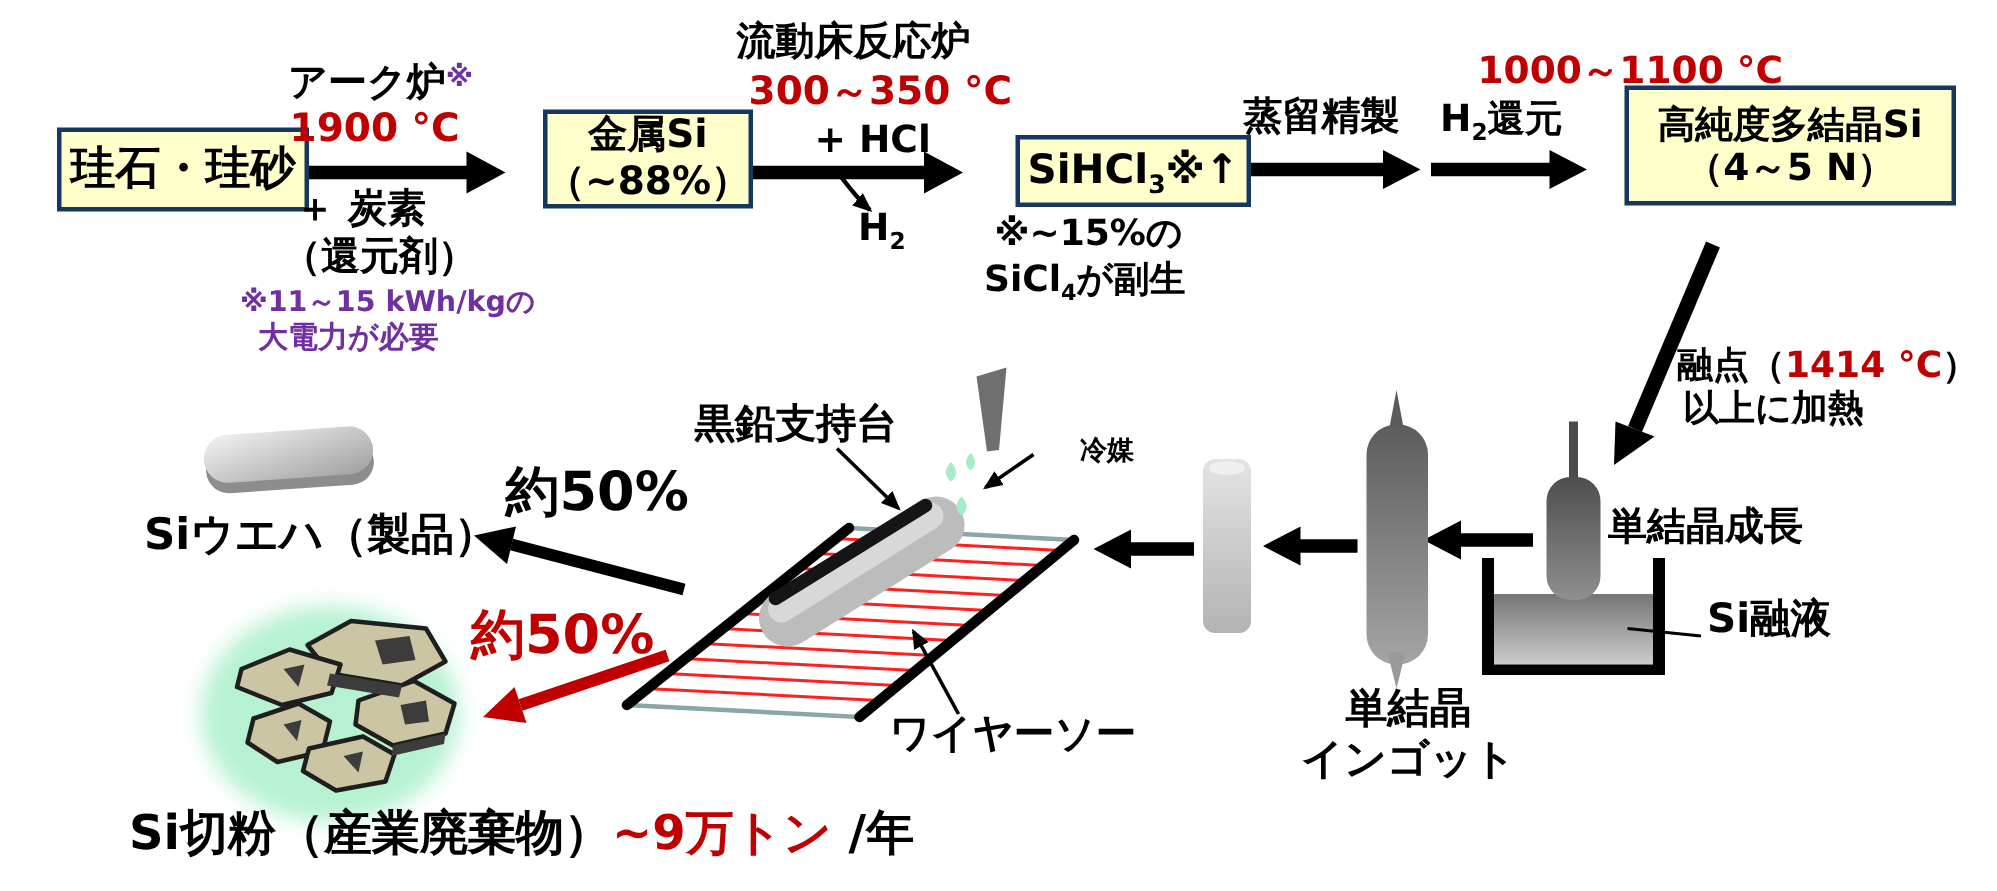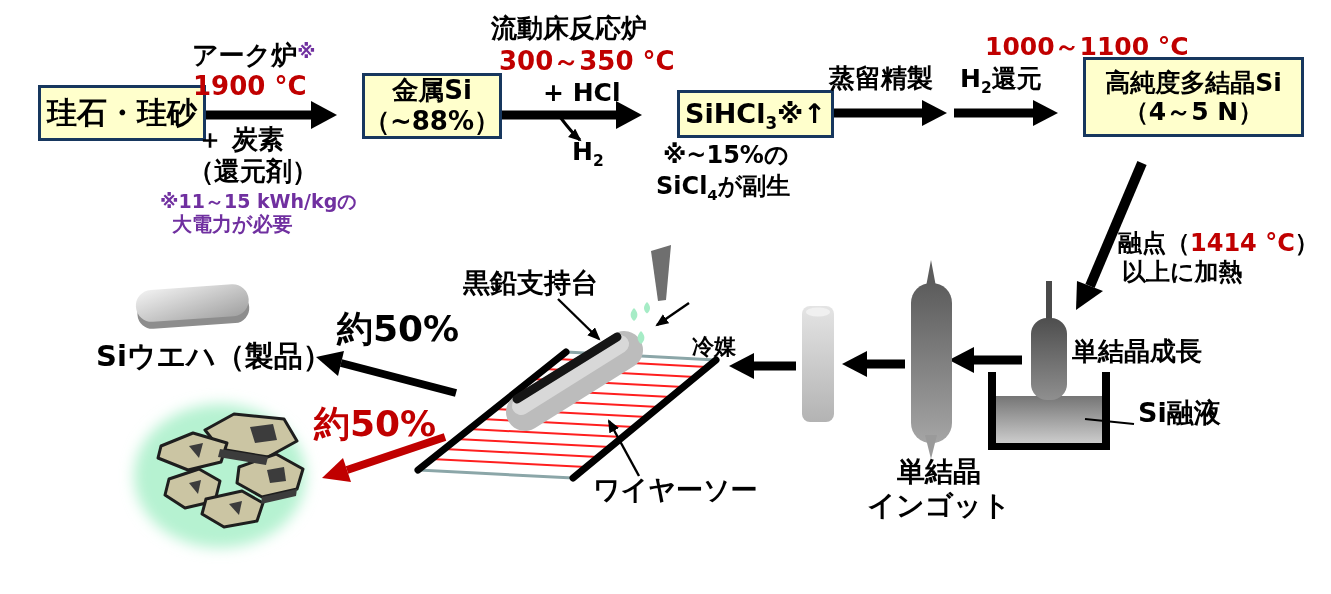--- a/index.html
+++ b/index.html
@@ -227,20 +227,21 @@
   <div class="lbl" style="left:1118px;top:230px;font-size:24px;"><span>融点（</span><span class="red">1414 °C</span><span>）</span></div>
   <div class="lbl" style="left:1122px;top:259px;font-size:24px;">以上に加熱</div>
 
   <div class="lbl" style="left:1072px;top:337px;font-size:26px;">単結晶成長</div>
   <div class="lbl" style="left:1138px;top:398px;font-size:27px;">Si融液</div>
   <div class="lbl ctr" style="left:853px;top:455px;width:172px;font-size:28px;line-height:1.22;">
     <span>単結晶</span><br><span>インゴット</span>
   </div>
 
   <div class="lbl" style="left:463px;top:268px;font-size:27px;">黒鉛支持台</div>
-  <div class="lbl" style="left:692px;top:291px;font-size:22px;margin-top:44px;">冷媒</div>
+  <div class="lbl" style="left:720px;top:291px;font-size:18px;">冷媒</div>
   <div class="lbl" style="left:593px;top:475px;font-size:27px;">ワイヤーソー</div>
 
   <div class="lbl" style="left:96px;top:340px;font-size:29px;">Siウエハ（製品）</div>
   <div class="lbl" style="left:337px;top:309px;font-size:36px;">約50%</div>
   <div class="lbl red" style="left:314px;top:404px;font-size:36px;">約50%</div>
+  <div class="lbl" style="left:86px;top:538px;font-size:32px;"><span>Si切粉（産業廃棄物）</span><span class="red">~9万トン</span><span> /年</span></div>
 
 </div>
 
 </body></html>

